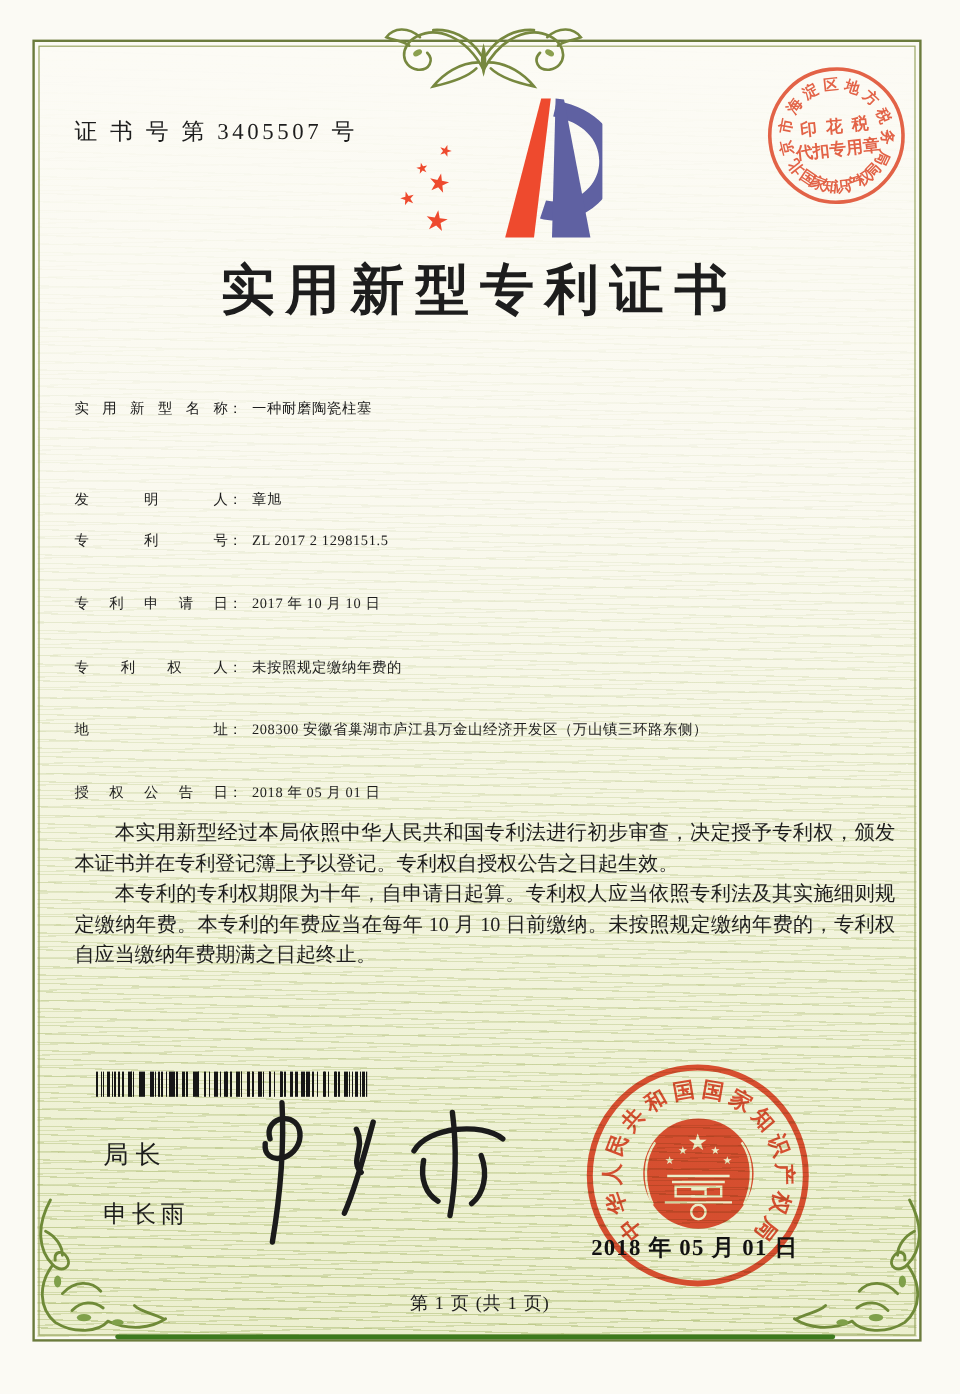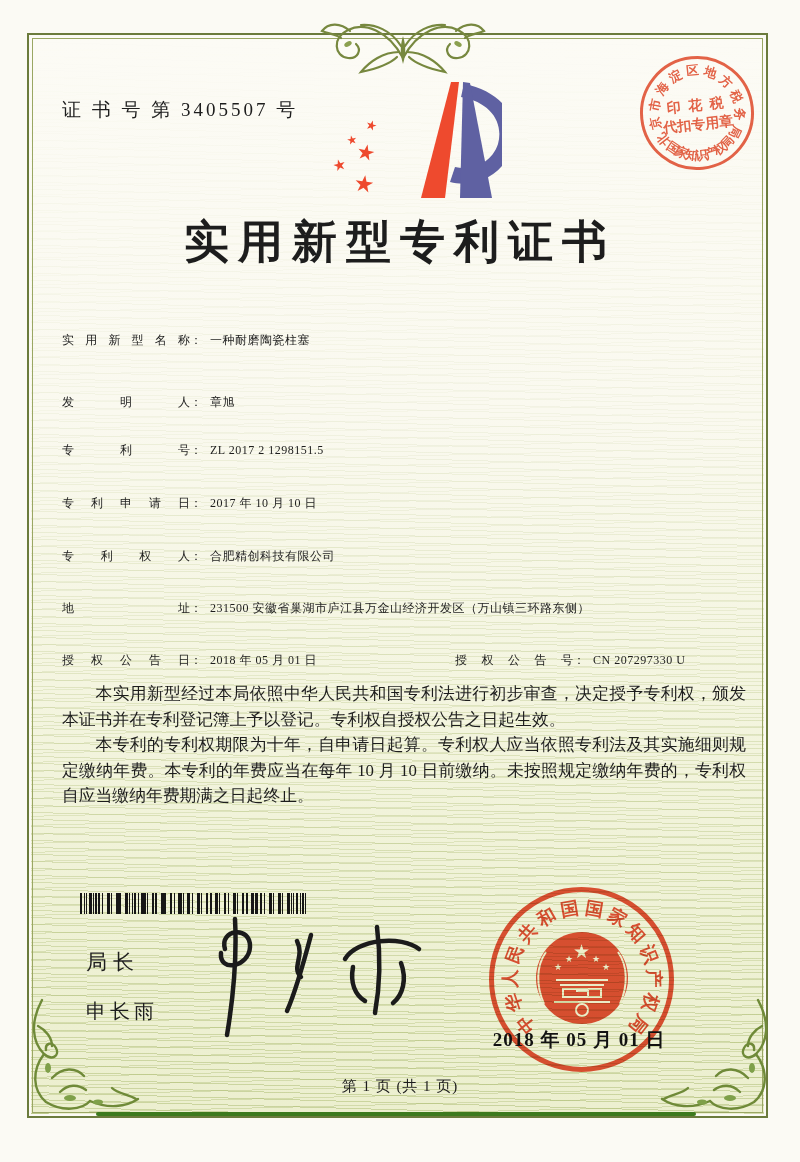--- a/index.html
+++ b/index.html
@@ -159,40 +159,37 @@
       </div>
     <div class="tax-line1">印 花 税</div>
     <div class="tax-line2">代扣专用章</div>
   </div>
 
   <div class="title">实用新型专利证书</div>
 
   <div class="frow" style="top:326px">
     <span class="flabel">实用新型名称</span><span class="colon">：</span><span class="fvalue">一种耐磨陶瓷柱塞</span>
   </div>
-  <div class="frow" style="top:388px">
+  <div class="frow" style="top:402px">
     <span class="flabel">发明人</span><span class="colon">：</span><span class="fvalue">章旭</span>
   </div>
   <div class="frow" style="top:436px">
     <span class="flabel">专利号</span><span class="colon">：</span><span class="fvalue">ZL 2017 2 1298151.5</span>
   </div>
   <div class="frow" style="top:489px">
     <span class="flabel">专利申请日</span><span class="colon">：</span><span class="fvalue">2017 年 10 月 10 日</span>
   </div>
   <div class="frow" style="top:542px">
-    <span class="flabel">专利权人</span><span class="colon">：</span><span class="fvalue">合肥精创科技有限公司</span>
+    <span class="flabel">专利权人</span><span class="colon">：</span><span class="fvalue">未按照规定缴纳年费的</span>
   </div>
   <div class="frow" style="top:594px">
-    <span class="flabel">地址</span><span class="colon">：</span><span class="fvalue addr">231500 安徽省巢湖市庐江县万金山经济开发区（万山镇三环路东侧）</span>
+    <span class="flabel">地址</span><span class="colon">：</span><span class="fvalue addr">208300 安徽省巢湖市庐江县万金山经济开发区（万山镇三环路东侧）</span>
   </div>
   <div class="frow" style="top:646px">
     <span class="flabel">授权公告日</span><span class="colon">：</span><span class="fvalue">2018 年 05 月 01 日</span>
-    <span class="pair-right">
-      <span class="flabel">授权公告号</span><span class="colon">：</span><span class="fvalue">CN 207297330 U</span>
-    </span>
   </div>
 
   <div class="body-text">
     <p>本实用新型经过本局依照中华人民共和国专利法进行初步审查，决定授予专利权，颁发本证书并在专利登记簿上予以登记。专利权自授权公告之日起生效。</p>
     <p>本专利的专利权期限为十年，自申请日起算。专利权人应当依照专利法及其实施细则规定缴纳年费。本专利的年费应当在每年 10 月 10 日前缴纳。未按照规定缴纳年费的，专利权自应当缴纳年费期满之日起终止。</p>
   </div>
 
   <div class="barcode"></div>
 
   <div class="sig-role">局长</div>

